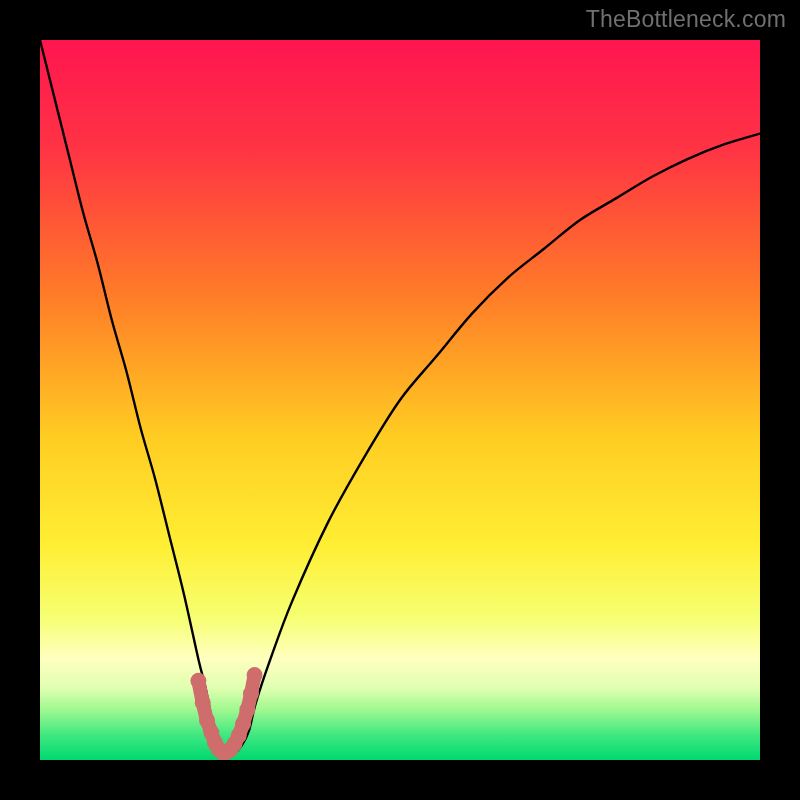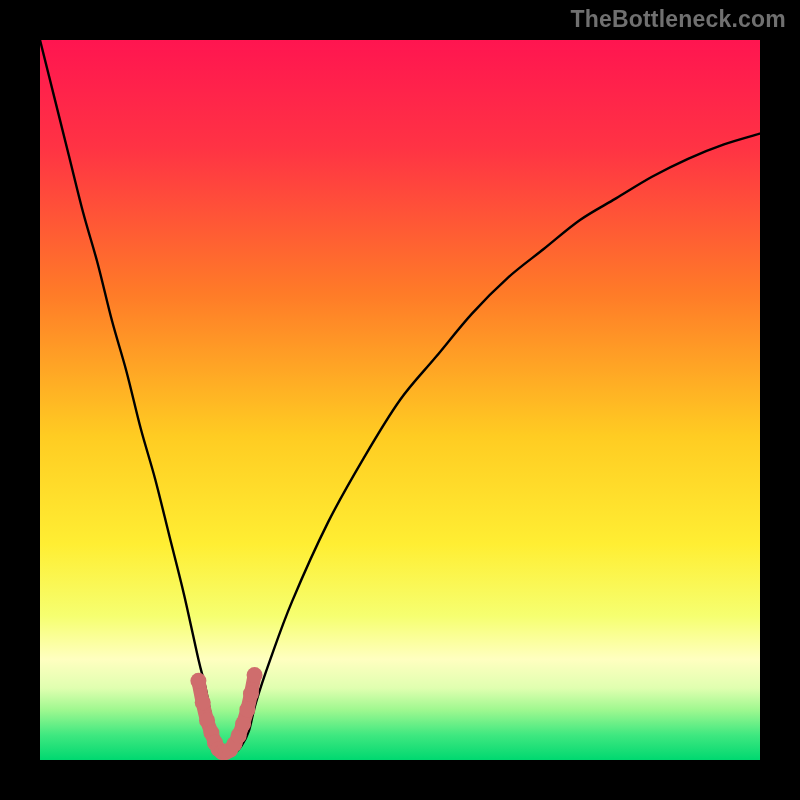--- a/index.html
+++ b/index.html
@@ -26,21 +26,21 @@
     width: 720px;
     height: 720px;
     overflow: hidden;
   }
   .watermark {
     position: absolute;
     top: 6px;
     right: 14px;
     color: #707070;
     font-size: 23px;
-    font-weight: 700;
+    font-weight: 400;
     letter-spacing: 0.2px;
     z-index: 50;
     user-select: none;
   }
   svg {
     display: block;
   }
 </style>
 </head>
 <body>

